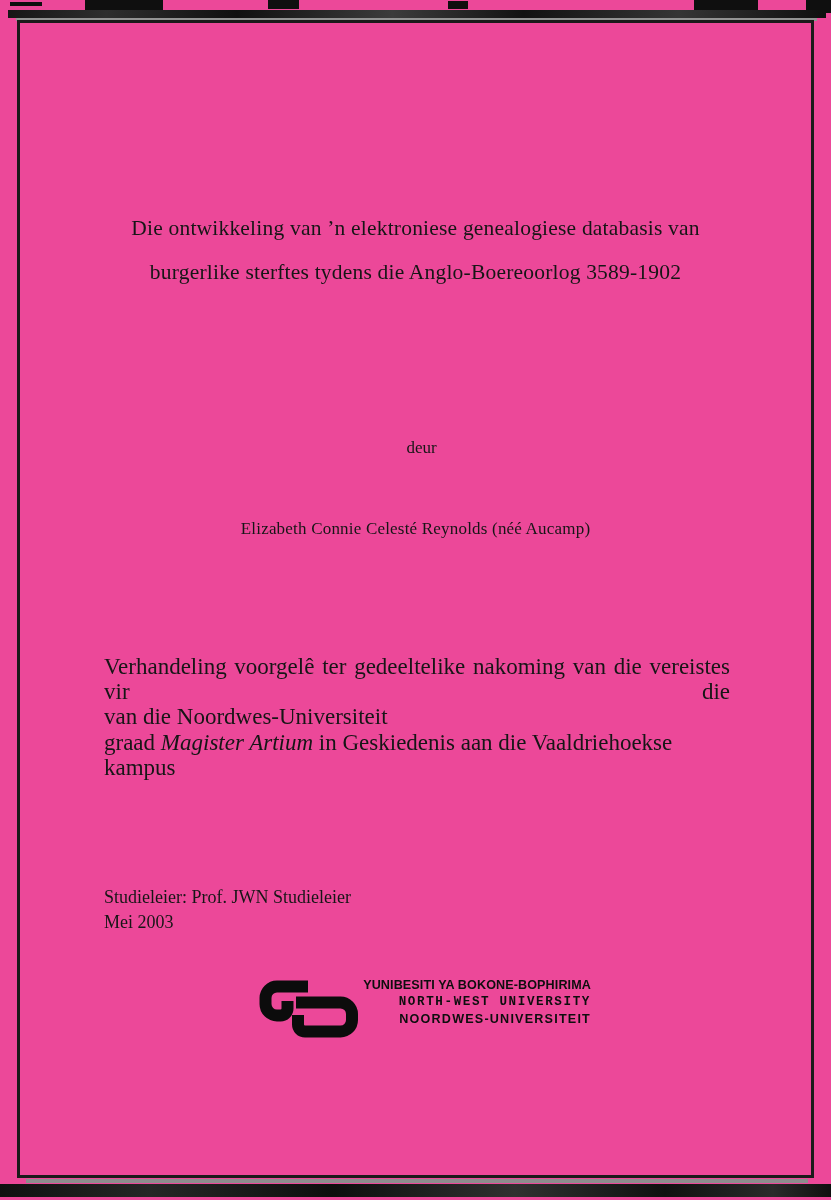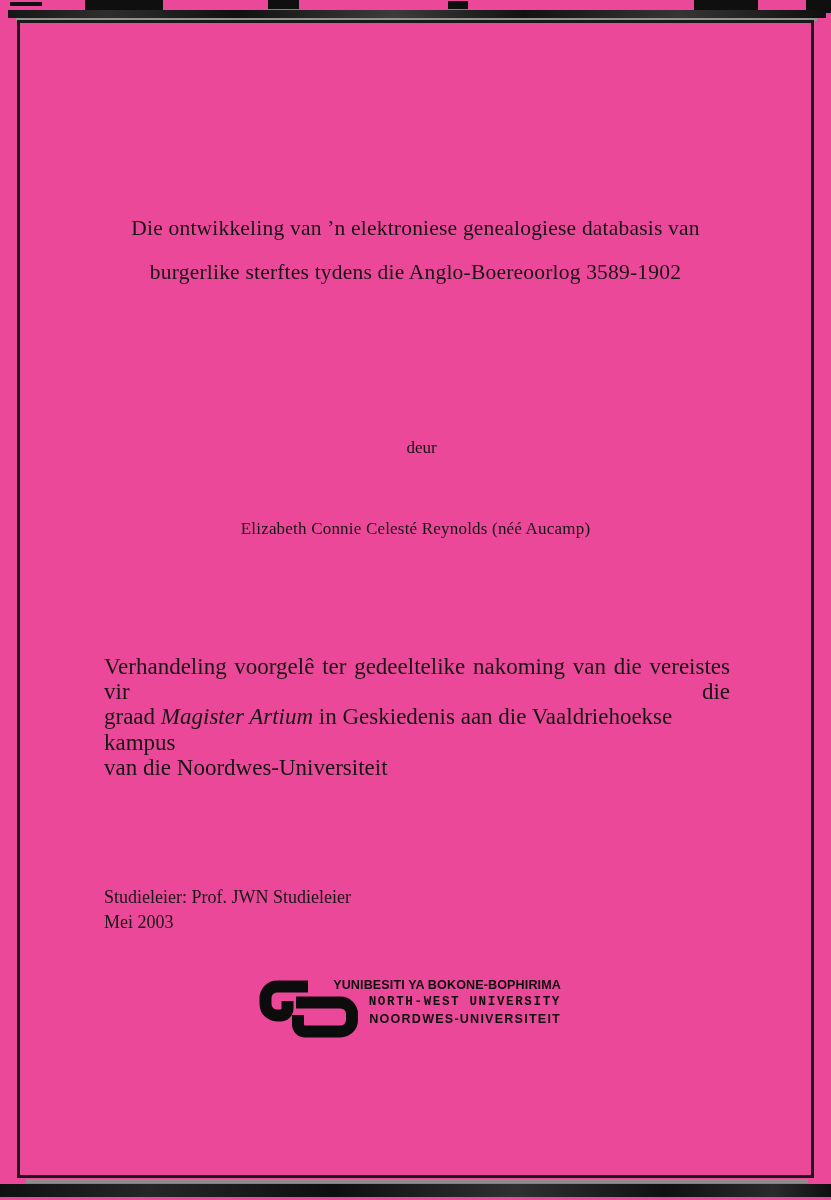--- a/index.html
+++ b/index.html
@@ -53,21 +53,21 @@
   .statement .just { text-align: justify; text-align-last: justify; }
   .statement .it { font-style: italic; }
   .supervisor-block {
     position: absolute; left: 104px; top: 885px;
     font-size: 18px; line-height: 25px;
   }
 
   
   .logo-mark { position: absolute; left: 256px; top: 975px; width: 106px; height: 64px; }
   .logo-text {
-    position: absolute; left: 281px; top: 977px; width: 280px;
+    position: absolute; left: 311px; top: 977px; width: 280px;
     text-align: right;
     font-family: "Liberation Sans", sans-serif;
     font-weight: 700; font-size: 12.6px; line-height: 17.2px; color: #0e0e0e;
   }
   .logo-text .l1 { letter-spacing: 0.1px; }
   .logo-text .l2 { letter-spacing: 1.6px; font-family: Liberation Mono, monospace; }
   .logo-text .l3 { letter-spacing: 1.2px; }
 </style>
 </head>
 <body>
@@ -91,22 +91,22 @@
     <div>Die ontwikkeling van ’n elektroniese genealogiese databasis van</div>
     <div>burgerlike sterftes tydens die Anglo-Boereoorlog 3589-1902</div>
   </div>
 
   <div class="byline">deur</div>
 
   <div class="author">Elizabeth Connie Celesté Reynolds (néé Aucamp)</div>
 
   <div class="statement">
     <div class="just">Verhandeling voorgelê ter gedeeltelike nakoming van die vereistes vir die</div>
+    <div>van die Noordwes-Universiteit</div>
     <div><span>graad </span><span class="it">Magister Artium</span><span> in Geskiedenis aan die Vaaldriehoekse kampus</span></div>
-    <div>van die Noordwes-Universiteit</div>
   </div>
 
   <div class="supervisor-block">
     <div>Studieleier: Prof. JWN Studieleier</div>
     <div>Mei 2003</div>
   </div>
 
   <svg class="logo-mark" viewBox="0 0 106 64" xmlns="http://www.w3.org/2000/svg" aria-hidden="true">
     <path d="M 52 11.5 L 21 11.5 A 11.5 11.5 0 0 0 9.5 23 L 9.5 29 A 11.5 11.5 0 0 0 21 40.5 L 24.5 40.5 A 7 7 0 0 0 31.5 33.5 L 31.5 26" fill="none" stroke="#0c0c0c" stroke-width="12" stroke-linecap="butt"></path>
     <path d="M 40 27.5 L 84.5 27.5 A 11.5 11.5 0 0 1 96 39 L 96 45 A 11.5 11.5 0 0 1 84.5 56.5 L 49 56.5 A 7 7 0 0 1 42 49.5 L 42 40" fill="none" stroke="#0c0c0c" stroke-width="12" stroke-linecap="butt"></path>

